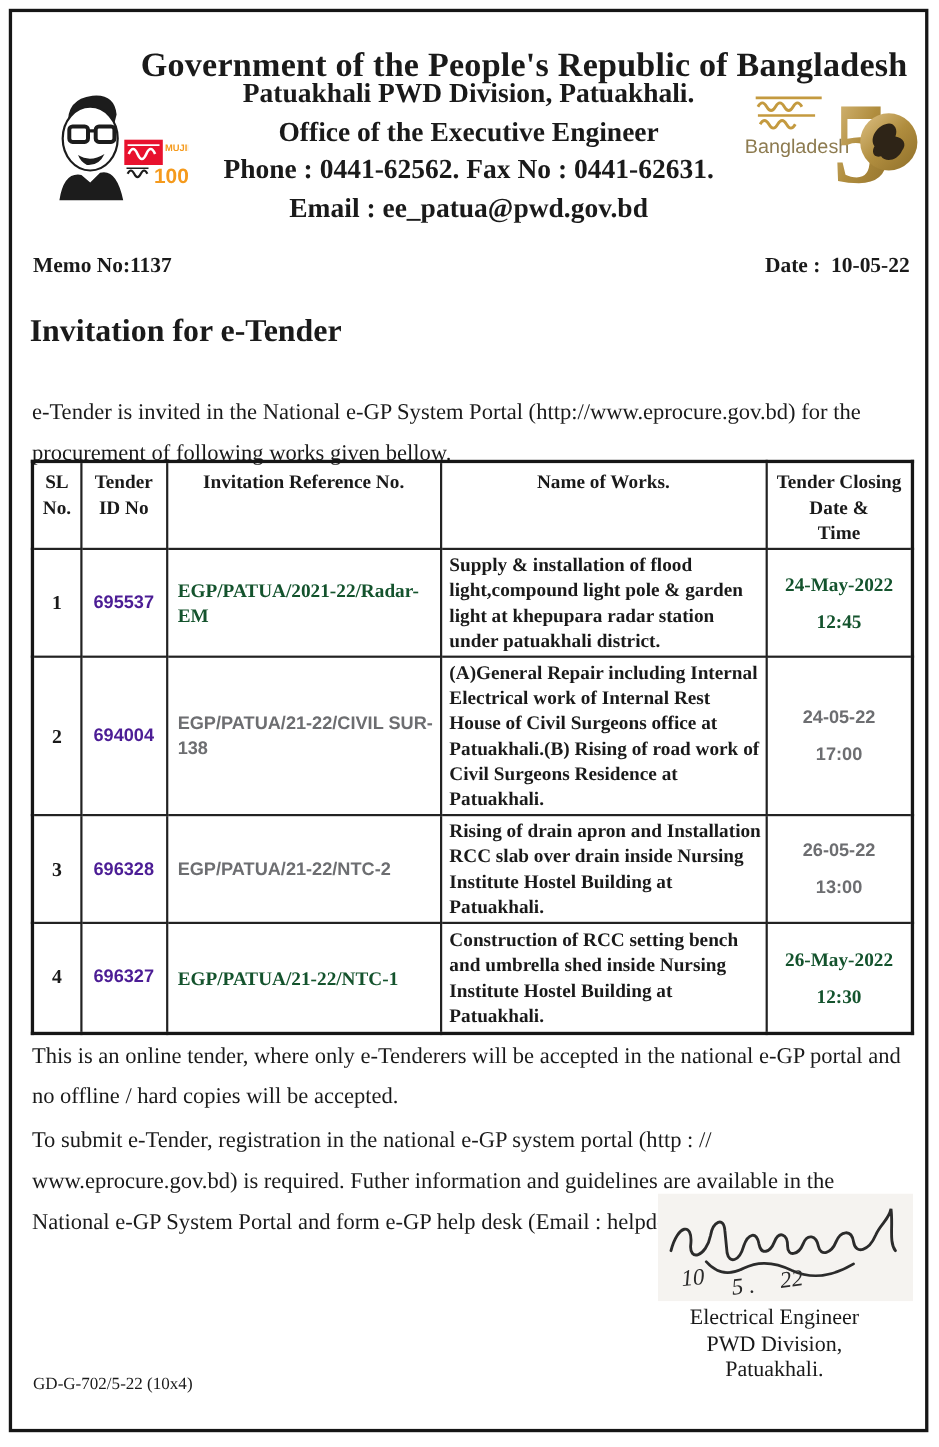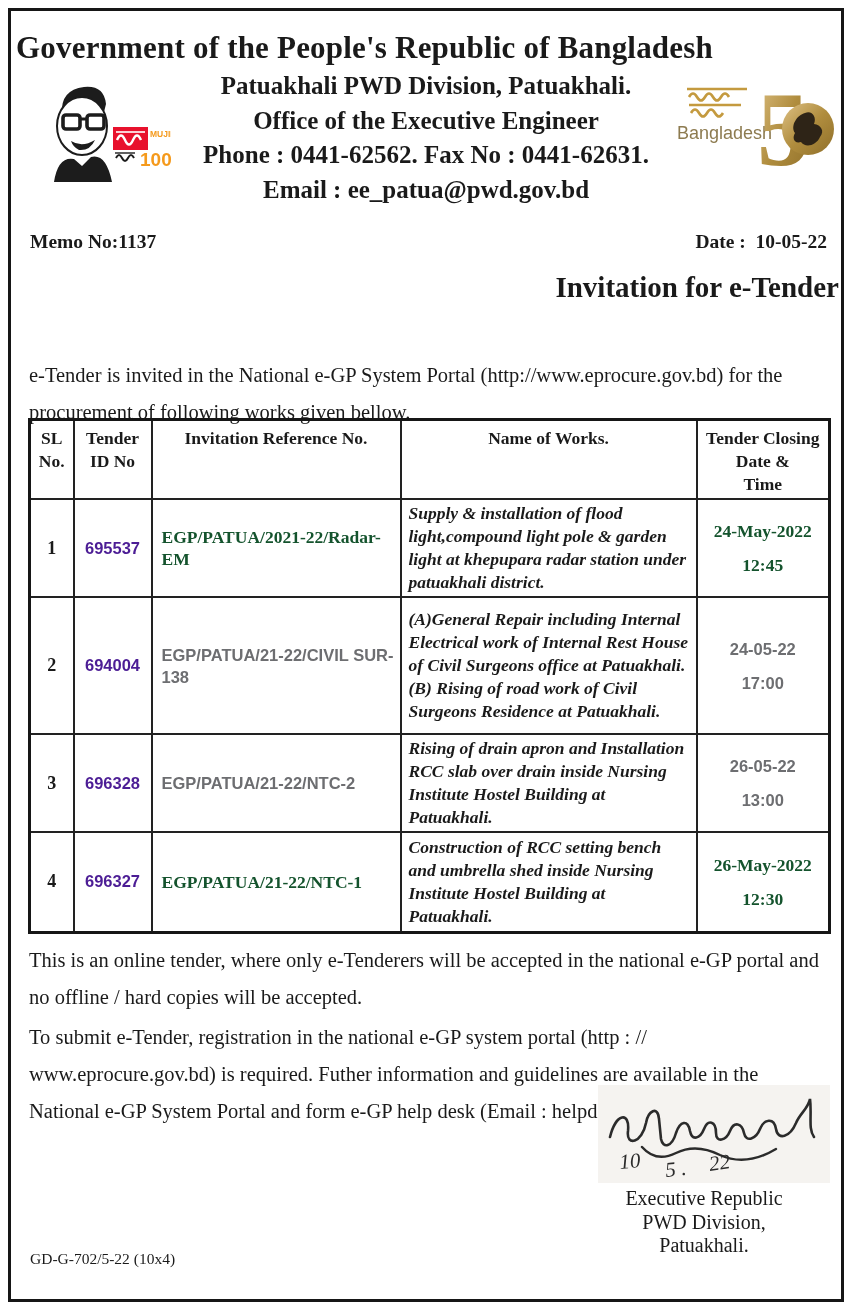--- a/index.html
+++ b/index.html
@@ -12,37 +12,37 @@
   }
   .page { position: relative; width: 854px; height: 1315px; background: #fff; }
   .sheet {
     position: absolute; left: 8px; top: 8px;
     width: 830px; height: 1288px;
     border: 3px solid #161616;
   }
   
   .gov-title {
     position: absolute; left: 0; right: 0; top: 14px;
-    text-align: left; font-size: 31px; font-weight: bold;
-    letter-spacing: 0.2px; margin: 5px;
+    text-align: right; font-size: 31px; font-weight: bold;
+    letter-spacing: 0.2px; margin: 16px;
   }
   .logo-left  { position: absolute; left: 25px;  top: 70px; width: 135px; height: 102px; }
   .logo-right { position: absolute; left: 664px; top: 66px; width: 162px; height: 122px; }
   .hdr-lines {
     position: absolute; left: 150px; right: 150px; top: 58px;
     text-align: center; font-weight: bold; font-size: 25px; line-height: 34.5px;
   }
   
   .memo-row { position: absolute; left: 19px; right: 14px; top: 220px; font-size: 19.5px; font-weight: bold; }
   .memo-no   { float: left; }
   .memo-date { float: right; white-space: pre; }
   
   .doc-title {
     position: absolute; left: 0; right: 0; top: 258px;
-    text-align: right; font-size: 29px; font-weight: bold; margin: 2px;
+    text-align: left; font-size: 29px; font-weight: bold; margin: 16px;
   }
   .intro {
     position: absolute; left: 18px; right: 14px; top: 325px;
     font-size: 20.5px; line-height: 37px;
   }
   
   .tender-table {
     position: absolute; left: 17px; top: 407px; width: 800px;
     border-collapse: collapse; table-layout: fixed;
     border: 3px solid #161616;
@@ -60,21 +60,21 @@
   td.sl-cell { text-align: center; font-weight: bold; font-size: 18px; }
   td.id-cell {
     text-align: center; font-family: "Liberation Sans", sans-serif;
     font-weight: bold; font-size: 16.5px; color: #4c1d95;
   }
   td.ref-cell { padding-left: 9px; line-height: 22px; }
   .serif-black { font-family: "Liberation Serif", serif; font-weight: bold; font-size: 17.5px; color: #14532d; }
   .sans-gray   { font-family: "Liberation Sans", sans-serif; font-weight: bold; font-size: 16.5px; color: #6d6e71; }
   td.works-cell {
     font-weight: bold; font-size: 17.5px; line-height: 23px;
-    padding-left: 7px; padding-right: 3px; font-style: italic;
+    padding-left: 7px; padding-right: 3px;
   }
   td.close-cell { text-align: center; white-space: pre-line; line-height: 34px; }
   tr.hdr-row { height: 70px; }
   tr.r1 { height: 92px; } tr.r2 { height: 137px; }
   tr.r3 { height: 96px; } tr.r4 { height: 100px; }
   
   .note { position: absolute; left: 18px; right: 14px; font-size: 20.5px; line-height: 37px; }
   .note1 { top: 910px; }
   .note2 { top: 987px; }
   
@@ -218,21 +218,21 @@
         <rect x="0" y="0" width="232" height="98" fill="#f5f3f0"></rect>
         <path d="M12 52 C 18 28, 32 26, 30 46 C 28 62, 44 58, 48 38 C 50 26, 60 20, 61 34 L 63 54 C 65 64, 74 62, 78 48 C 82 36, 90 34, 92 46 C 94 56, 102 54, 106 44 C 110 34, 118 36, 118 48 C 118 58, 128 56, 132 46 C 136 36, 144 38, 146 48 C 148 58, 158 54, 162 44 C 166 34, 176 32, 178 44 C 180 56, 192 52, 198 38 C 202 28, 210 24, 212 14 C 214 30, 210 44, 216 52" fill="none" stroke="#2b2b2b" stroke-width="2.6" stroke-linecap="round"></path>
         <path d="M44 62 q 14 16 34 6 q 20 -10 44 2 q 26 12 56 -6" fill="none" stroke="#2b2b2b" stroke-width="2.4" stroke-linecap="round"></path>
         <text x="22" y="84" font-size="21" font-family="Liberation Serif, serif" font-style="italic" fill="#2b2b2b" transform="rotate(-5 22 84)">10</text>
         <text x="68" y="92" font-size="21" font-family="Liberation Serif, serif" font-style="italic" fill="#2b2b2b" transform="rotate(-6 68 92)">5 .</text>
         <text x="112" y="86" font-size="21" font-family="Liberation Serif, serif" font-style="italic" fill="#2b2b2b" transform="rotate(-8 112 86)">22</text>
       </svg>
     </div>
 
     <div class="sig-block">
-      <div>Executive Republic</div>
+      <div>Electrical Engineer</div>
       <div>PWD Division,</div>
       <div>Patuakhali.</div>
     </div>
 
     <div class="form-code">GD-G-702/5-22 (10x4)</div>
 
   </div>
 </div>
 
 </body></html>

